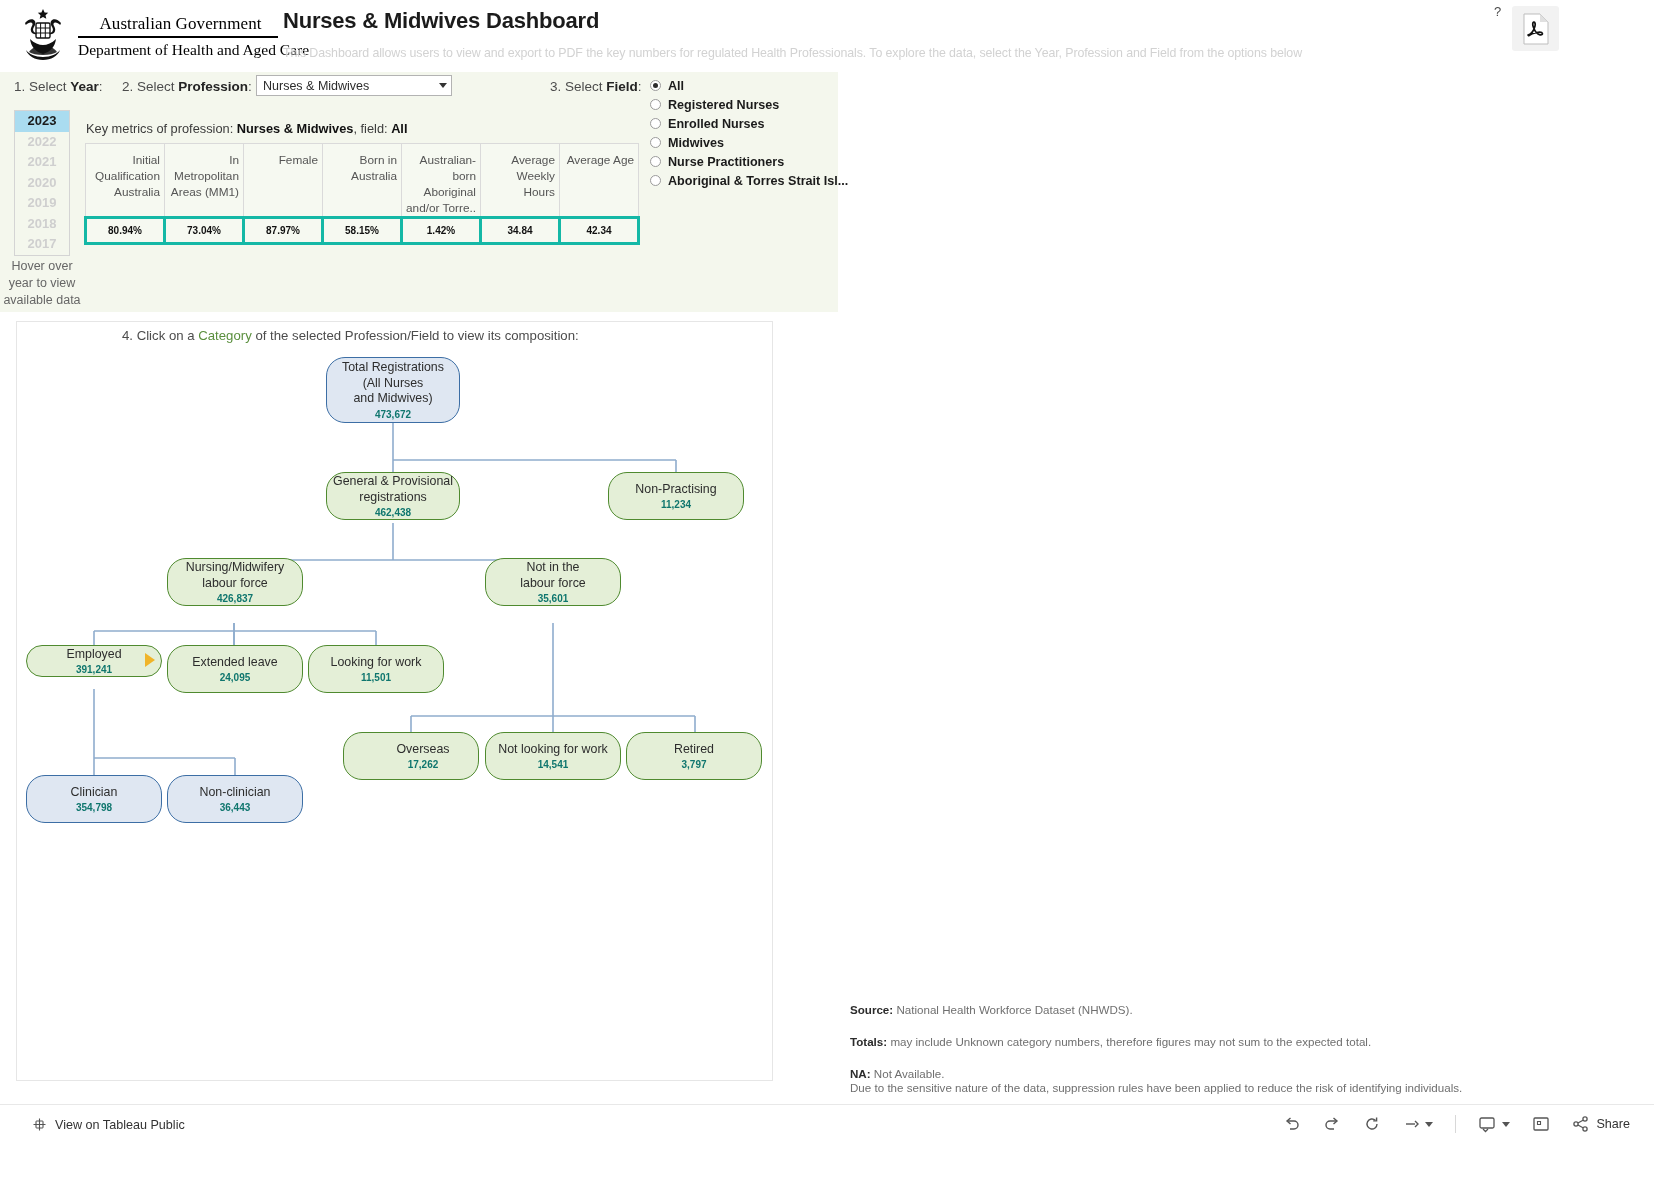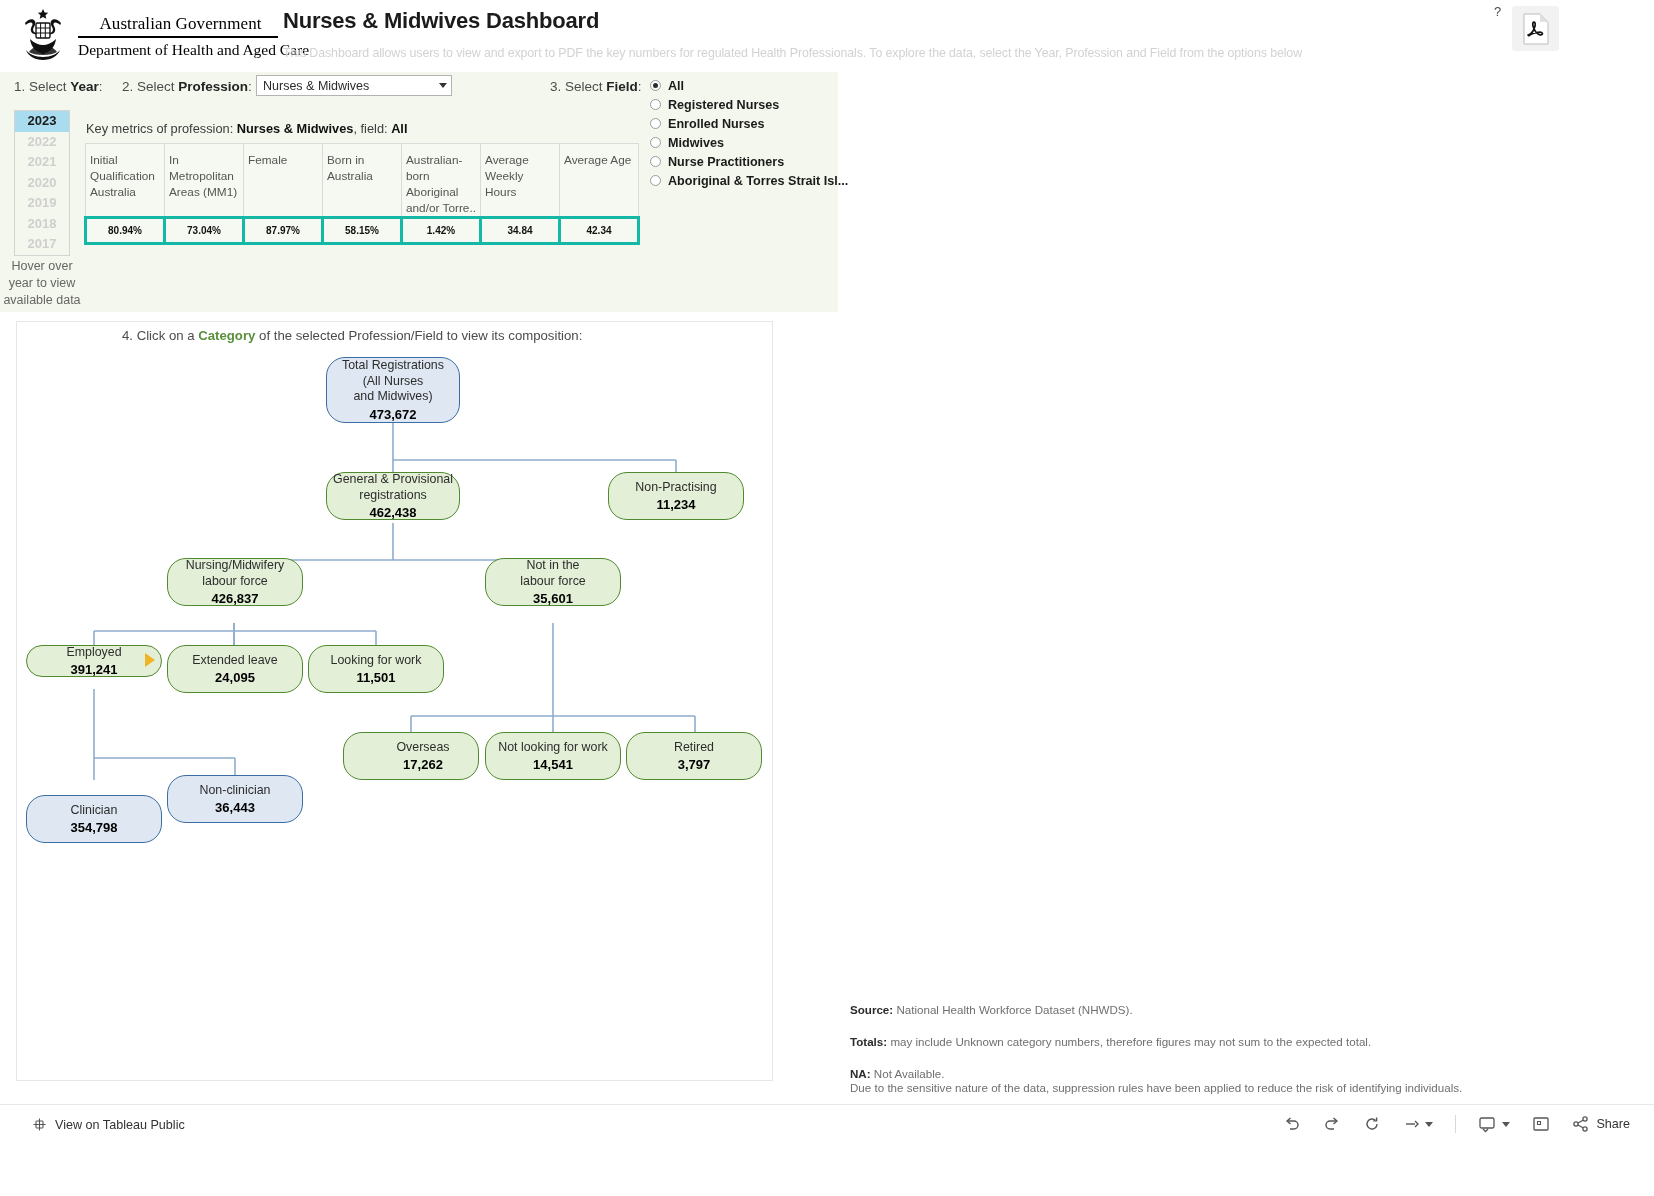--- a/index.html
+++ b/index.html
@@ -43,35 +43,35 @@
   .radios{position:absolute;left:650px;top:76px;}
   .radio-row{display:flex;align-items:center;height:19px;cursor:pointer;}
   .radio-dot{width:11px;height:11px;border-radius:50%;border:1px solid #9b9b9b;background:#fff;box-sizing:border-box;position:relative;flex:0 0 auto;}
   .radio-dot.on::after{content:"";position:absolute;left:2px;top:2px;width:5px;height:5px;border-radius:50%;background:#2b2b2b;}
   .radio-lbl{margin-left:7px;font-size:12.6px;color:#1b1b1b;font-weight:bold;white-space:nowrap;}
 
   
   .km-title{position:absolute;left:86px;top:121px;font-size:12.8px;color:#3b3b3b;white-space:nowrap;}
   .km-title b{color:#111;font-weight:bold;}
   .km-table{position:absolute;left:84px;top:143px;border-collapse:collapse;}
-  .km-table th{width:79px;height:74px;vertical-align:top;padding:8px 4px 0 4px;background:#f6f9f1;border:1px solid #dadada;font-weight:normal;font-size:11.8px;color:#555;line-height:16px;text-align:left;box-sizing:border-box;}
+  .km-table th{width:79px;height:74px;vertical-align:top;padding:8px 4px 0 4px;background:#f6f9f1;border:1px solid #dadada;font-weight:normal;font-size:11.8px;color:#555;line-height:16px;text-align:right;box-sizing:border-box;}
   .km-table td{height:21px;background:#f6f9f1;border:3px solid #14b8a6;font-size:10px;color:#111;font-weight:bold;text-align:center;}
 
   
   .flow-panel{position:absolute;left:16px;top:321px;width:757px;height:760px;background:#ffffff;border:1px solid #e6e6e6;box-sizing:border-box;}
   .flow-instr{position:absolute;left:122px;top:328px;font-size:13.2px;color:#4c4c4c;white-space:nowrap;}
-  .cat-word{color:#5a8f3d;font-weight:bold;}
+  .cat-word{color:#5a8f3d;font-weight:normal;}
 
   svg.flow{position:absolute;left:16px;top:321px;width:757px;height:760px;overflow:visible;}
 
   .node{position:absolute;box-sizing:border-box;border-radius:19px;display:flex;flex-direction:column;align-items:center;justify-content:center;cursor:pointer;}
   .node.green{background:#e4efd7;border:1.6px solid #4f8a2f;}
   .node.blue{background:#dfe7f2;border:1.6px solid #3c6ea5;}
   .node .nl{font-size:12.4px;color:#2d2d2d;line-height:15.5px;text-align:center;}
-  .node .nv{font-size:13px;color:#000000;font-weight:bold;margin-top:2px;}
+  .node .nv{font-size:10px;color:#0f766e;font-weight:bold;margin-top:2px;}
   .drill-tri{position:absolute;right:6px;bottom:9px;width:0;height:0;border-top:7px solid transparent;border-bottom:7px solid transparent;border-left:10px solid #f0b429;}
 
   
   .notes{position:absolute;left:850px;top:1003px;width:700px;}
   .note{font-size:11.6px;color:#6f6f6f;line-height:14px;margin-bottom:18px;white-space:nowrap;}
   .note b{color:#2b2b2b;font-weight:bold;}
   .note.last{margin-bottom:0;white-space:normal;}
 
   
   .botbar{position:absolute;left:0;top:1104px;width:1654px;height:92px;background:#ffffff;border-top:1px solid #e8e8e8;}
@@ -342,21 +342,21 @@
         <div class="nv">17,262</div>
       </div>
       <div class="node green" style="left: 485px; top: 732px; width: 136px; height: 48px;">
         <div class="nl">Not looking for work</div>
         <div class="nv">14,541</div>
       </div>
       <div class="node green" style="left: 626px; top: 732px; width: 136px; height: 48px;">
         <div class="nl">Retired</div>
         <div class="nv">3,797</div>
       </div>
-      <div class="node blue" style="left: 26px; top: 775px; width: 136px; height: 48px; margin-top: 20px;">
+      <div class="node blue" style="left: 26px; top: 775px; width: 136px; height: 48px;">
         <div class="nl">Clinician</div>
         <div class="nv">354,798</div>
       </div>
       <div class="node blue" style="left: 167px; top: 775px; width: 136px; height: 48px;">
         <div class="nl">Non-clinician</div>
         <div class="nv">36,443</div>
       </div>
     </div>
 
   <div class="notes">

